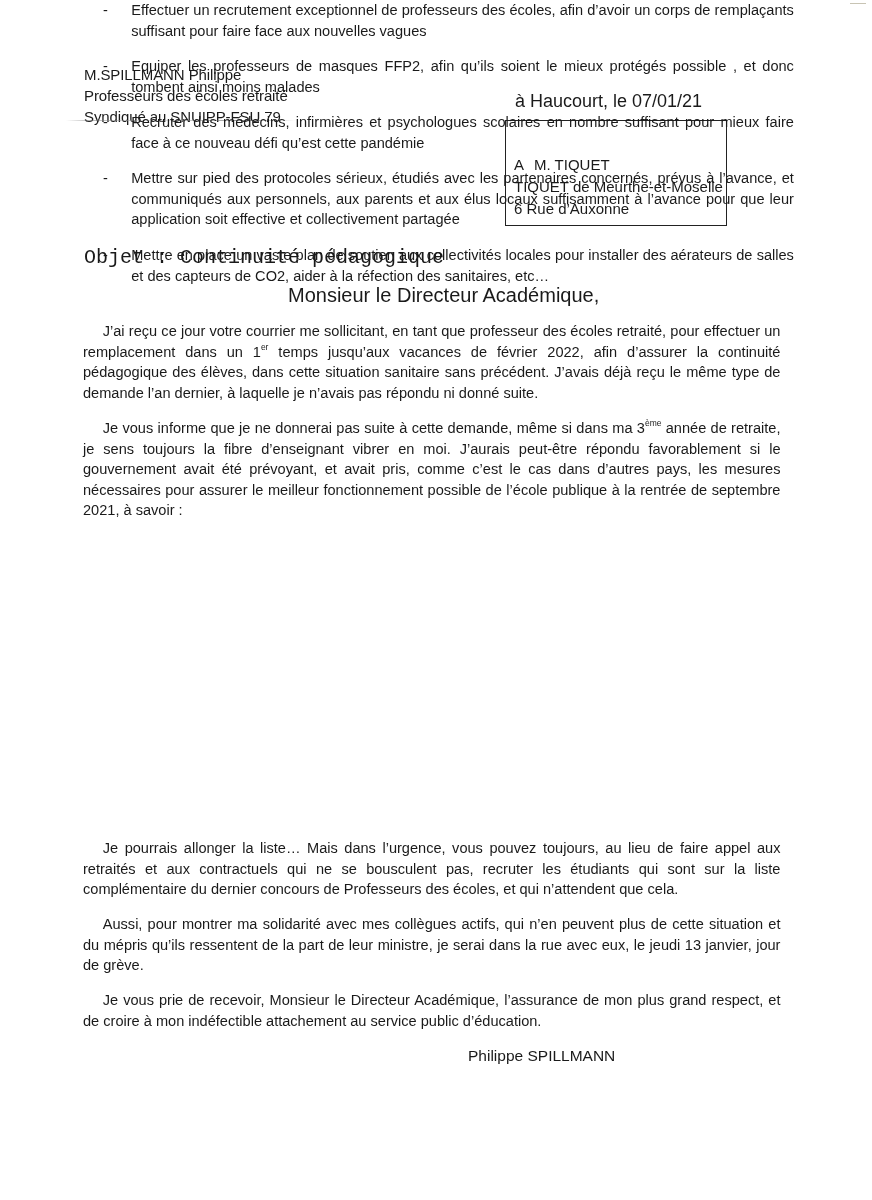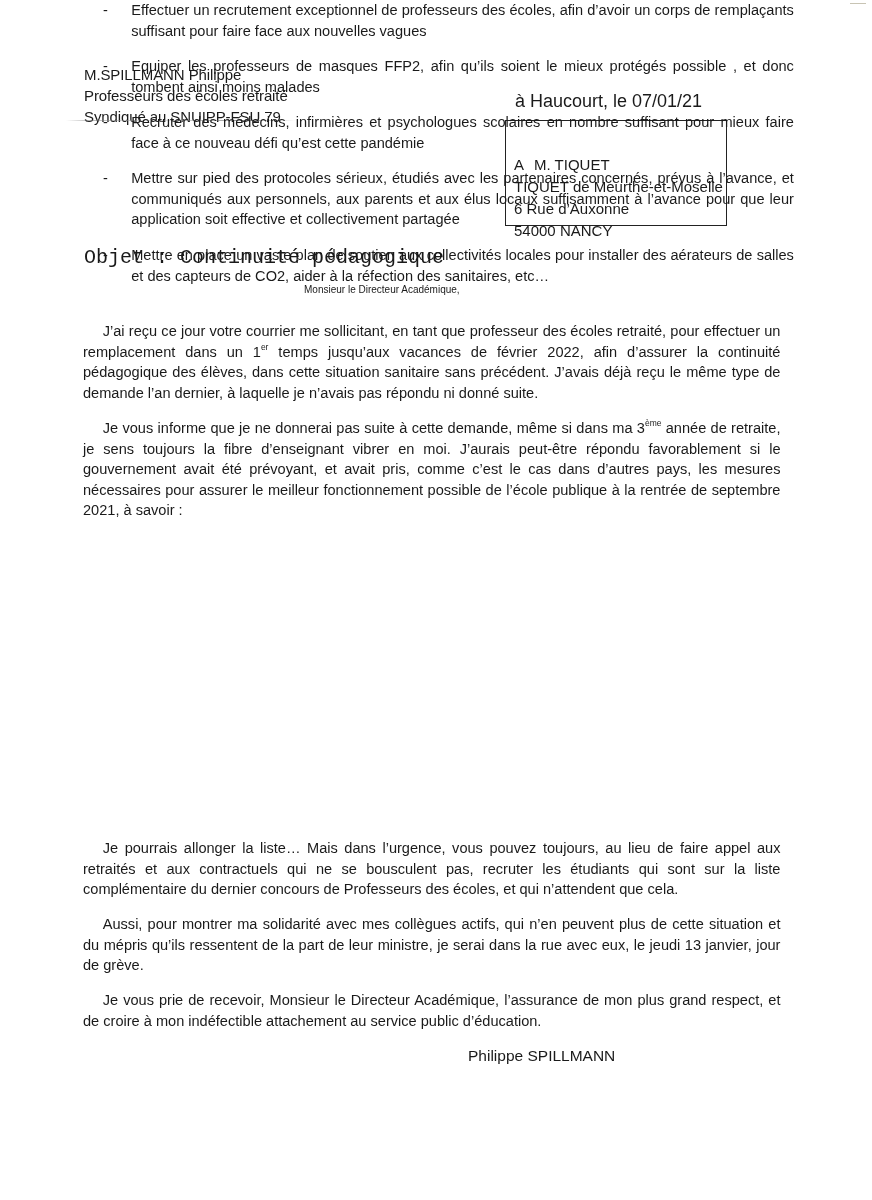--- a/index.html
+++ b/index.html
@@ -15,21 +15,21 @@
   .scan-line { position: absolute; left: 66px; top: 120px; width: 230px; height: 1px;
     background: linear-gradient(90deg, rgba(0,0,0,0) 0%, rgba(120,120,120,0.5) 10%, rgba(200,200,200,0.4) 40%, rgba(90,90,90,0.6) 75%, rgba(0,0,0,0) 100%); }
   .corner-mark { position: absolute; left: 850px; top: 3px; width: 16px; height: 1px; background: #c8c4b4; }
   .place-date { left: 515px; top: 91px; font-size: 18px; }
   .addr-box { position: absolute; left: 505px; top: 120px; width: 222px; height: 106px;
     border: 1.5px solid #222; box-sizing: border-box; }
   .addr-lines { position: absolute; left: 514px; top: 125px; font-size: 15px; line-height: 22px; margin-top: 29px; }
   .addr-lines div { height: 22px; white-space: nowrap; }
   .addr-lines .a-prefix { display: inline-block; width: 20px; }
   .subject { left: 84px; top: 246px; font-size: 20px; font-family: Liberation Mono, monospace; }
-  .salutation { left: 304px; top: 284px; font-size: 10px; }
+  .salutation { left: 288px; top: 284px; font-size: 20px; }
   .body-text { position: absolute; left: 83px; width: 697px; font-size: 15.5px; line-height: 20.6px;
     text-align: justify; transform: scaleX(0.94); transform-origin: left top; width: 742px; }
   .body-text p { margin: 0; text-indent: 21px; }
   .body-text sup { font-size: 9px; line-height: 0; vertical-align: 7px; }
   .p1 { top: 321px; }
   .p2 { top: 418px; }
   .bullets { position: absolute; left: 103px; width: 740px; transform: scaleX(0.94); transform-origin: left top;
     font-size: 15.5px; line-height: 20.6px; }
   .bullet { position: absolute; left: 0; width: 740px; }
   .bullet .dash { position: absolute; left: 0; top: 0; }
@@ -54,21 +54,20 @@
   </div>
   <div class="scan-line"></div>
 
   <div class="abs place-date">à Haucourt, le 07/01/21</div>
 
   <div class="addr-box"></div>
   <div class="addr-lines">
     <div><span class="a-prefix">A</span><span>M. TIQUET</span></div>
     <div>TIQUET de Meurthe-et-Moselle</div>
     <div>6 Rue d’Auxonne</div>
-    <div>54000 NANCY</div>
   </div>
 
   <div class="abs subject">Objet : Continuité pédagogique</div>
   <div class="abs salutation">Monsieur le Directeur Académique,</div>
 
   <div class="body-text p1">
     <p class="last-line"><span>J’ai reçu ce jour votre courrier me sollicitant, en tant que professeur des écoles retraité, pour effectuer un remplacement dans un 1</span><sup>er</sup><span> temps jusqu’aux vacances de février 2022, afin d’assurer la continuité pédagogique des élèves, dans cette situation sanitaire sans précédent. J’avais déjà reçu le même type de demande l’an dernier, à laquelle je n’avais pas répondu ni donné suite.</span></p>
   </div>
 
   <div class="body-text p2">

